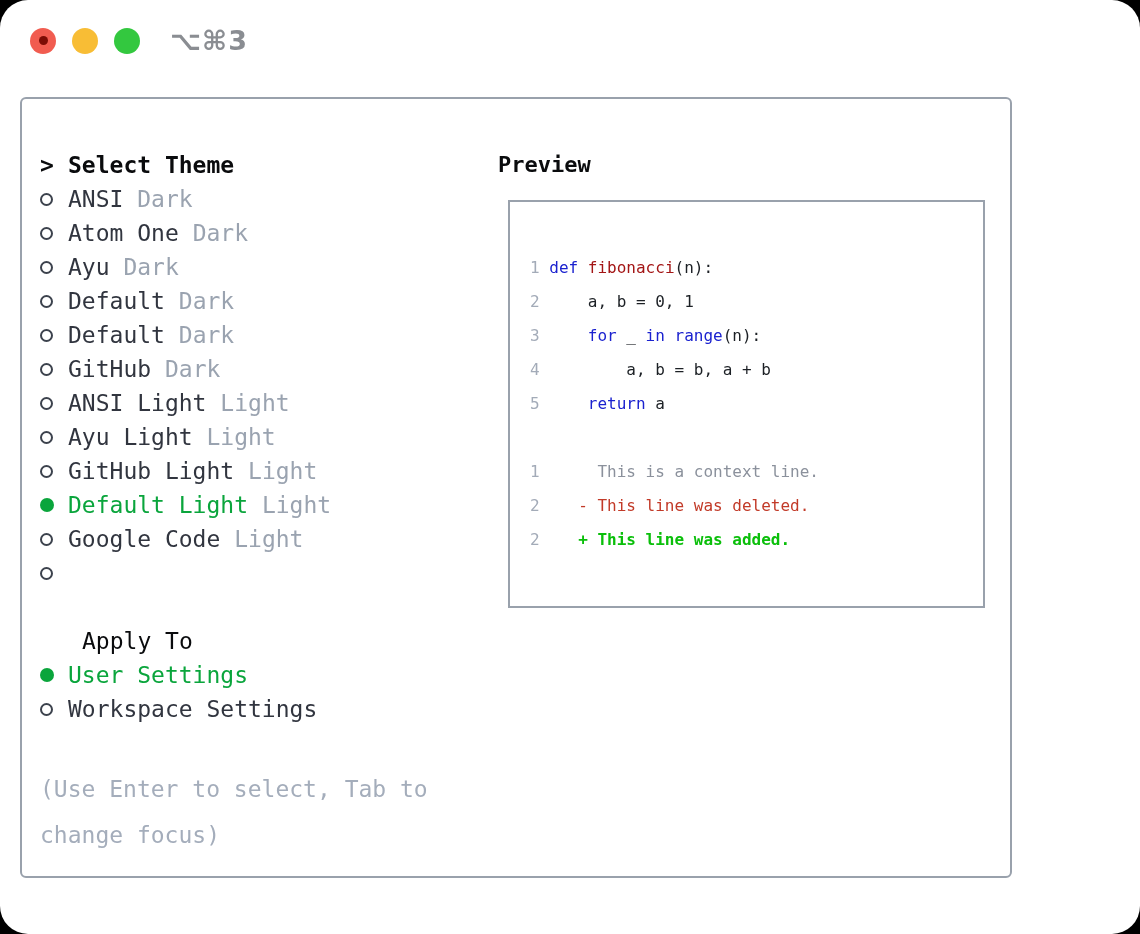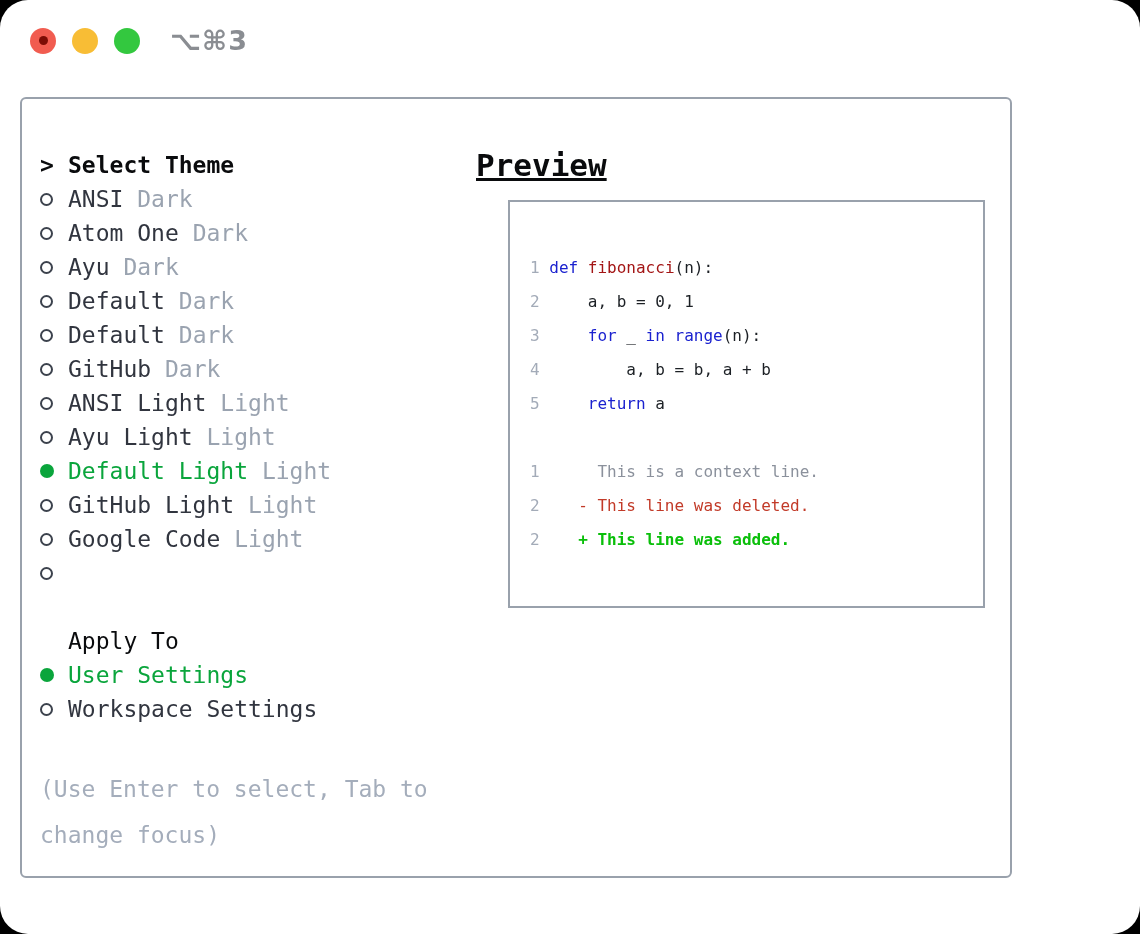--- a/index.html
+++ b/index.html
@@ -83,31 +83,30 @@
   }
   .circle.filled{border:none;background:var(--accent-green);width:14px;height:14px;}
   .label{white-space:pre;}
   .name{color:var(--text-dark);}
   .tag{color:var(--muted-gray);text-align:right;}
   .selected .name{color:var(--accent-green);}
   
   .list-col{position:absolute;left:18px;top:49px;width:450px;}
   .header-line .header-text{font-weight:bold;color:var(--heading-black);text-align:right;}
   .prompt{font-weight:bold;}
-  .section-header{color:var(--heading-black);}
+  .section-header{color:var(--heading-black);margin-left:14px;}
   .hint-line{color:var(--hint-gray);margin-top:12px;}
   .selected-plain{color:var(--accent-green);}
   
   .preview-title{
-    position:absolute;left:454px;top:49px;
+    position:absolute;left:476px;top:49px;
     height:34px;line-height:34px;
-    font-size:31px;font-weight:bold;
+    font-size:22px;font-weight:bold;
     color:var(--heading-black);
     white-space:pre;
-    text-decoration:underline;
   }
   .preview-box{
     position:absolute;left:486px;top:101px;
     width:477px;height:408px;
     box-sizing:border-box;
     border:2px solid var(--border-gray);
     background:#fff;
     padding:49px 0 0 20px;
     overflow:hidden;
   }
@@ -147,22 +146,22 @@
       </div>
       <div id="theme-items">
           <div class="line item"><span class="mk"><span class="circle"></span></span><span class="label"><span class="name">ANSI</span> <span class="tag">Dark</span></span></div>
           <div class="line item"><span class="mk"><span class="circle"></span></span><span class="label"><span class="name">Atom One</span> <span class="tag">Dark</span></span></div>
           <div class="line item"><span class="mk"><span class="circle"></span></span><span class="label"><span class="name">Ayu</span> <span class="tag">Dark</span></span></div>
           <div class="line item"><span class="mk"><span class="circle"></span></span><span class="label"><span class="name">Default</span> <span class="tag">Dark</span></span></div>
           <div class="line item"><span class="mk"><span class="circle"></span></span><span class="label"><span class="name">Default</span> <span class="tag">Dark</span></span></div>
           <div class="line item"><span class="mk"><span class="circle"></span></span><span class="label"><span class="name">GitHub</span> <span class="tag">Dark</span></span></div>
           <div class="line item"><span class="mk"><span class="circle"></span></span><span class="label"><span class="name">ANSI Light</span> <span class="tag">Light</span></span></div>
           <div class="line item"><span class="mk"><span class="circle"></span></span><span class="label"><span class="name">Ayu Light</span> <span class="tag">Light</span></span></div>
+          <div class="line item"><span class="mk"><span class="circle"></span></span><span class="label"><span class="name">GitHub Light</span> <span class="tag">Light</span></span></div>
           <div class="line item selected"><span class="mk"><span class="circle filled"></span></span><span class="label"><span class="name">Default Light</span> <span class="tag">Light</span></span></div>
-          <div class="line item"><span class="mk"><span class="circle"></span></span><span class="label"><span class="name">GitHub Light</span> <span class="tag">Light</span></span></div>
           <div class="line item"><span class="mk"><span class="circle"></span></span><span class="label"><span class="name">Google Code</span> <span class="tag">Light</span></span></div>
           <div class="line item"><span class="mk"><span class="circle"></span></span></div>
         </div>
 
       <div class="line"></div>
 
       <div class="line">
         <span class="mk"></span>
         <span class="section-header">Apply To</span>
       </div>

